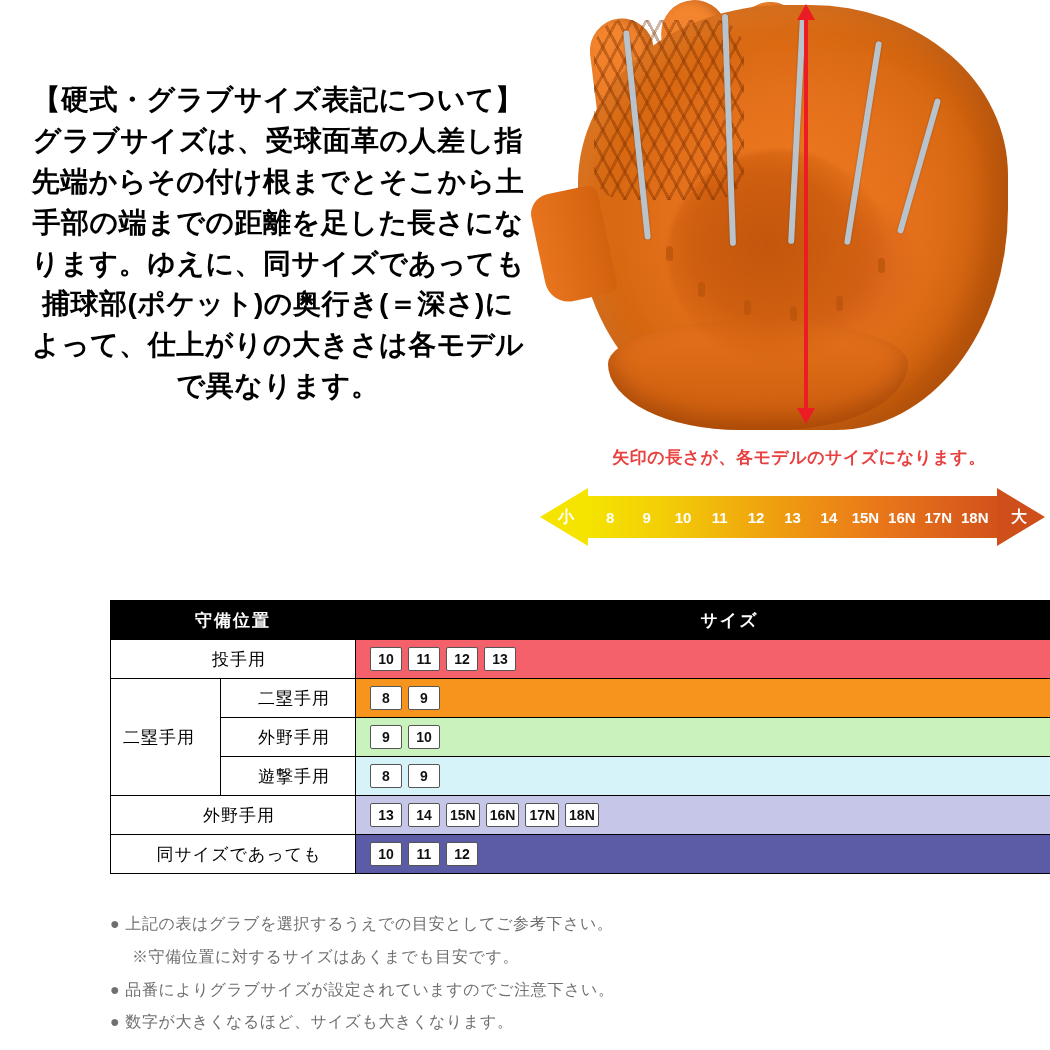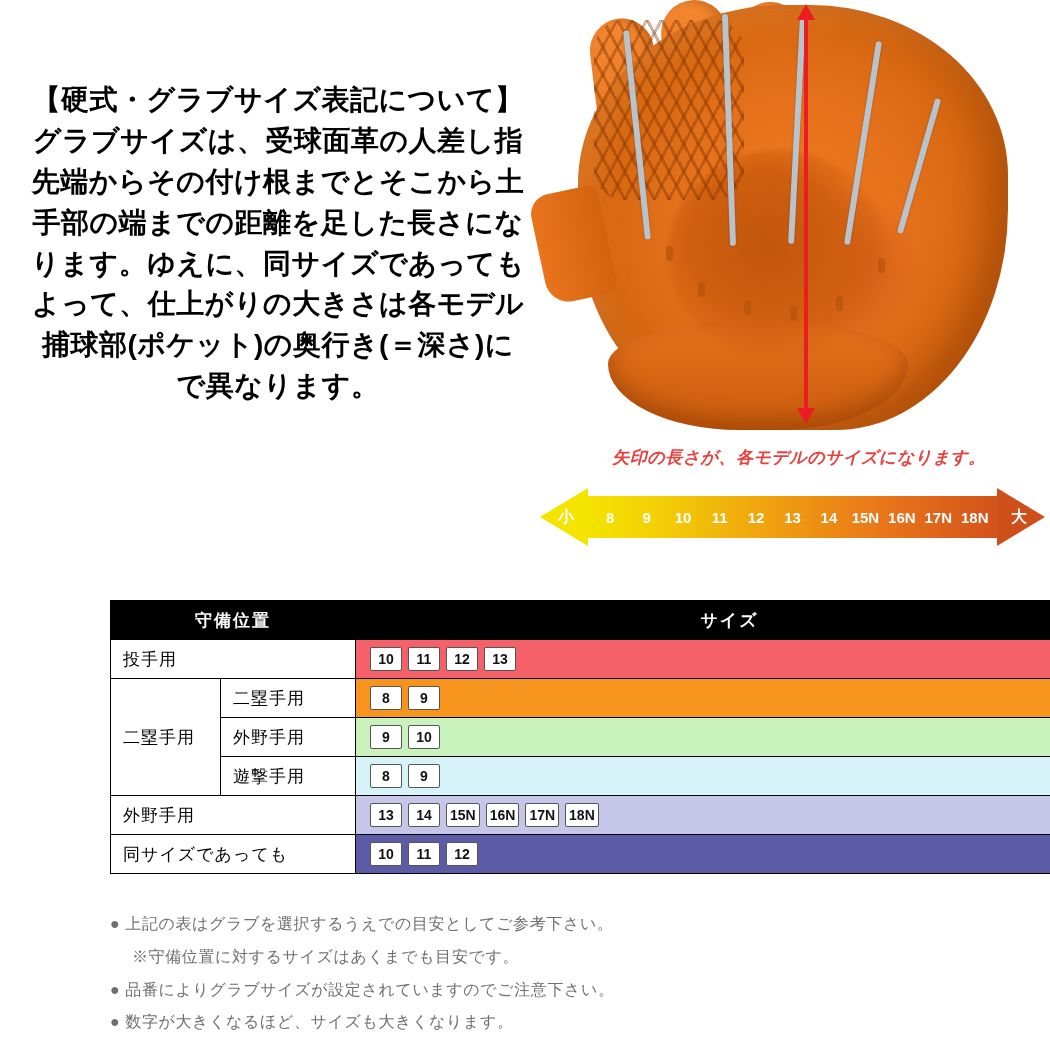--- a/index.html
+++ b/index.html
@@ -140,21 +140,20 @@
   #arrow-caption {
     position: absolute;
     left: 548px;
     top: 446px;
     width: 502px;
     text-align: center;
     color: #e8403f;
     font-size: 17px;
     font-weight: 700;
     letter-spacing: .5px;
-    font-style: italic;
   }
 
   
   #size-scale {
     position: absolute;
     left: 540px;
     top: 488px;
     width: 505px;
     height: 60px;
   }
@@ -215,21 +214,21 @@
   }
   #size-table .hdr {
     background: #000000;
     color: #ffffff;
     font-weight: 700;
     text-align: center;
     letter-spacing: 2px;
     font-size: 17px;
   }
   #size-table .rowlabel {
-    text-align: left;
+    text-align: center;
     padding-left: 12px;
     background: #ffffff;
     color: #000;
     font-size: 17px;
     letter-spacing: 1px;
   }
   #size-table .rowlabel.center {
     text-align: left;
   }
   .size-cell {
@@ -273,22 +272,22 @@
 </style>
 </head>
 <body>
 
 <div id="intro-text">
   <div>【硬式・グラブサイズ表記について】</div>
   <div>グラブサイズは、受球面革の人差し指</div>
   <div>先端からその付け根までとそこから土</div>
   <div>手部の端までの距離を足した長さにな</div>
   <div>ります。ゆえに、同サイズであっても</div>
+  <div>捕球部(ポケット)の奥行き(＝深さ)に</div>
   <div>よって、仕上がりの大きさは各モデル</div>
-  <div>捕球部(ポケット)の奥行き(＝深さ)に</div>
   <div>で異なります。</div>
 </div>
 
 <div id="glove-area">
   <div class="finger f1"></div>
   <div class="finger f2"></div>
   <div class="finger f3"></div>
   <div class="finger f4"></div>
   <div class="finger f5"></div>
   <div class="glove-body"></div>

